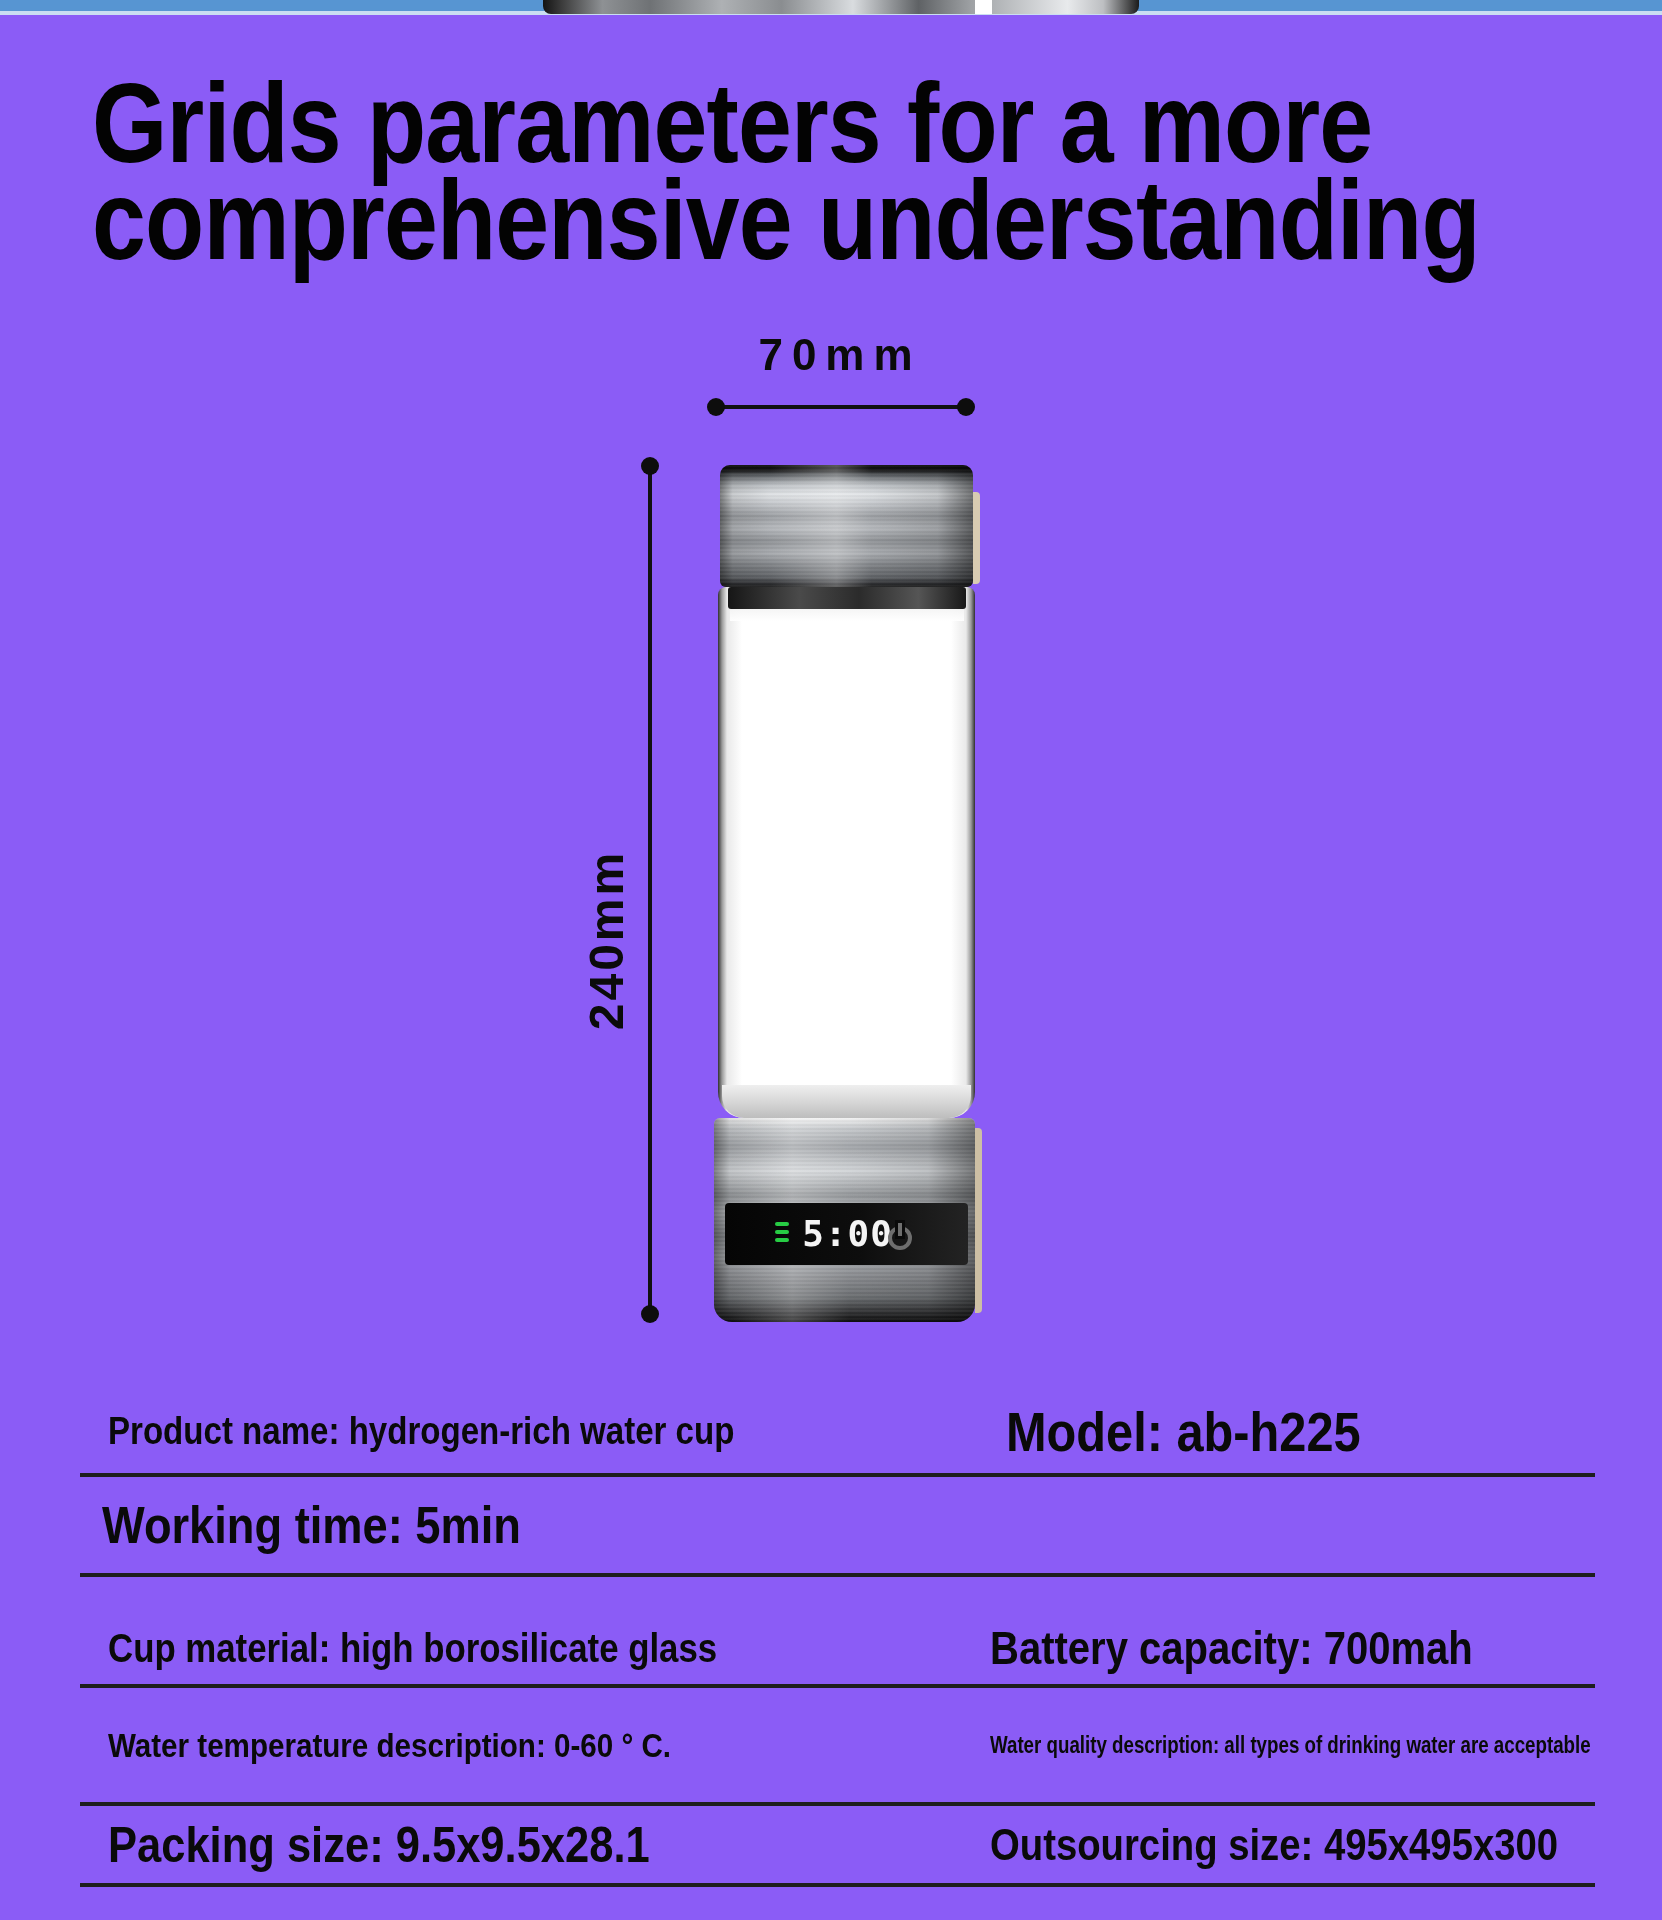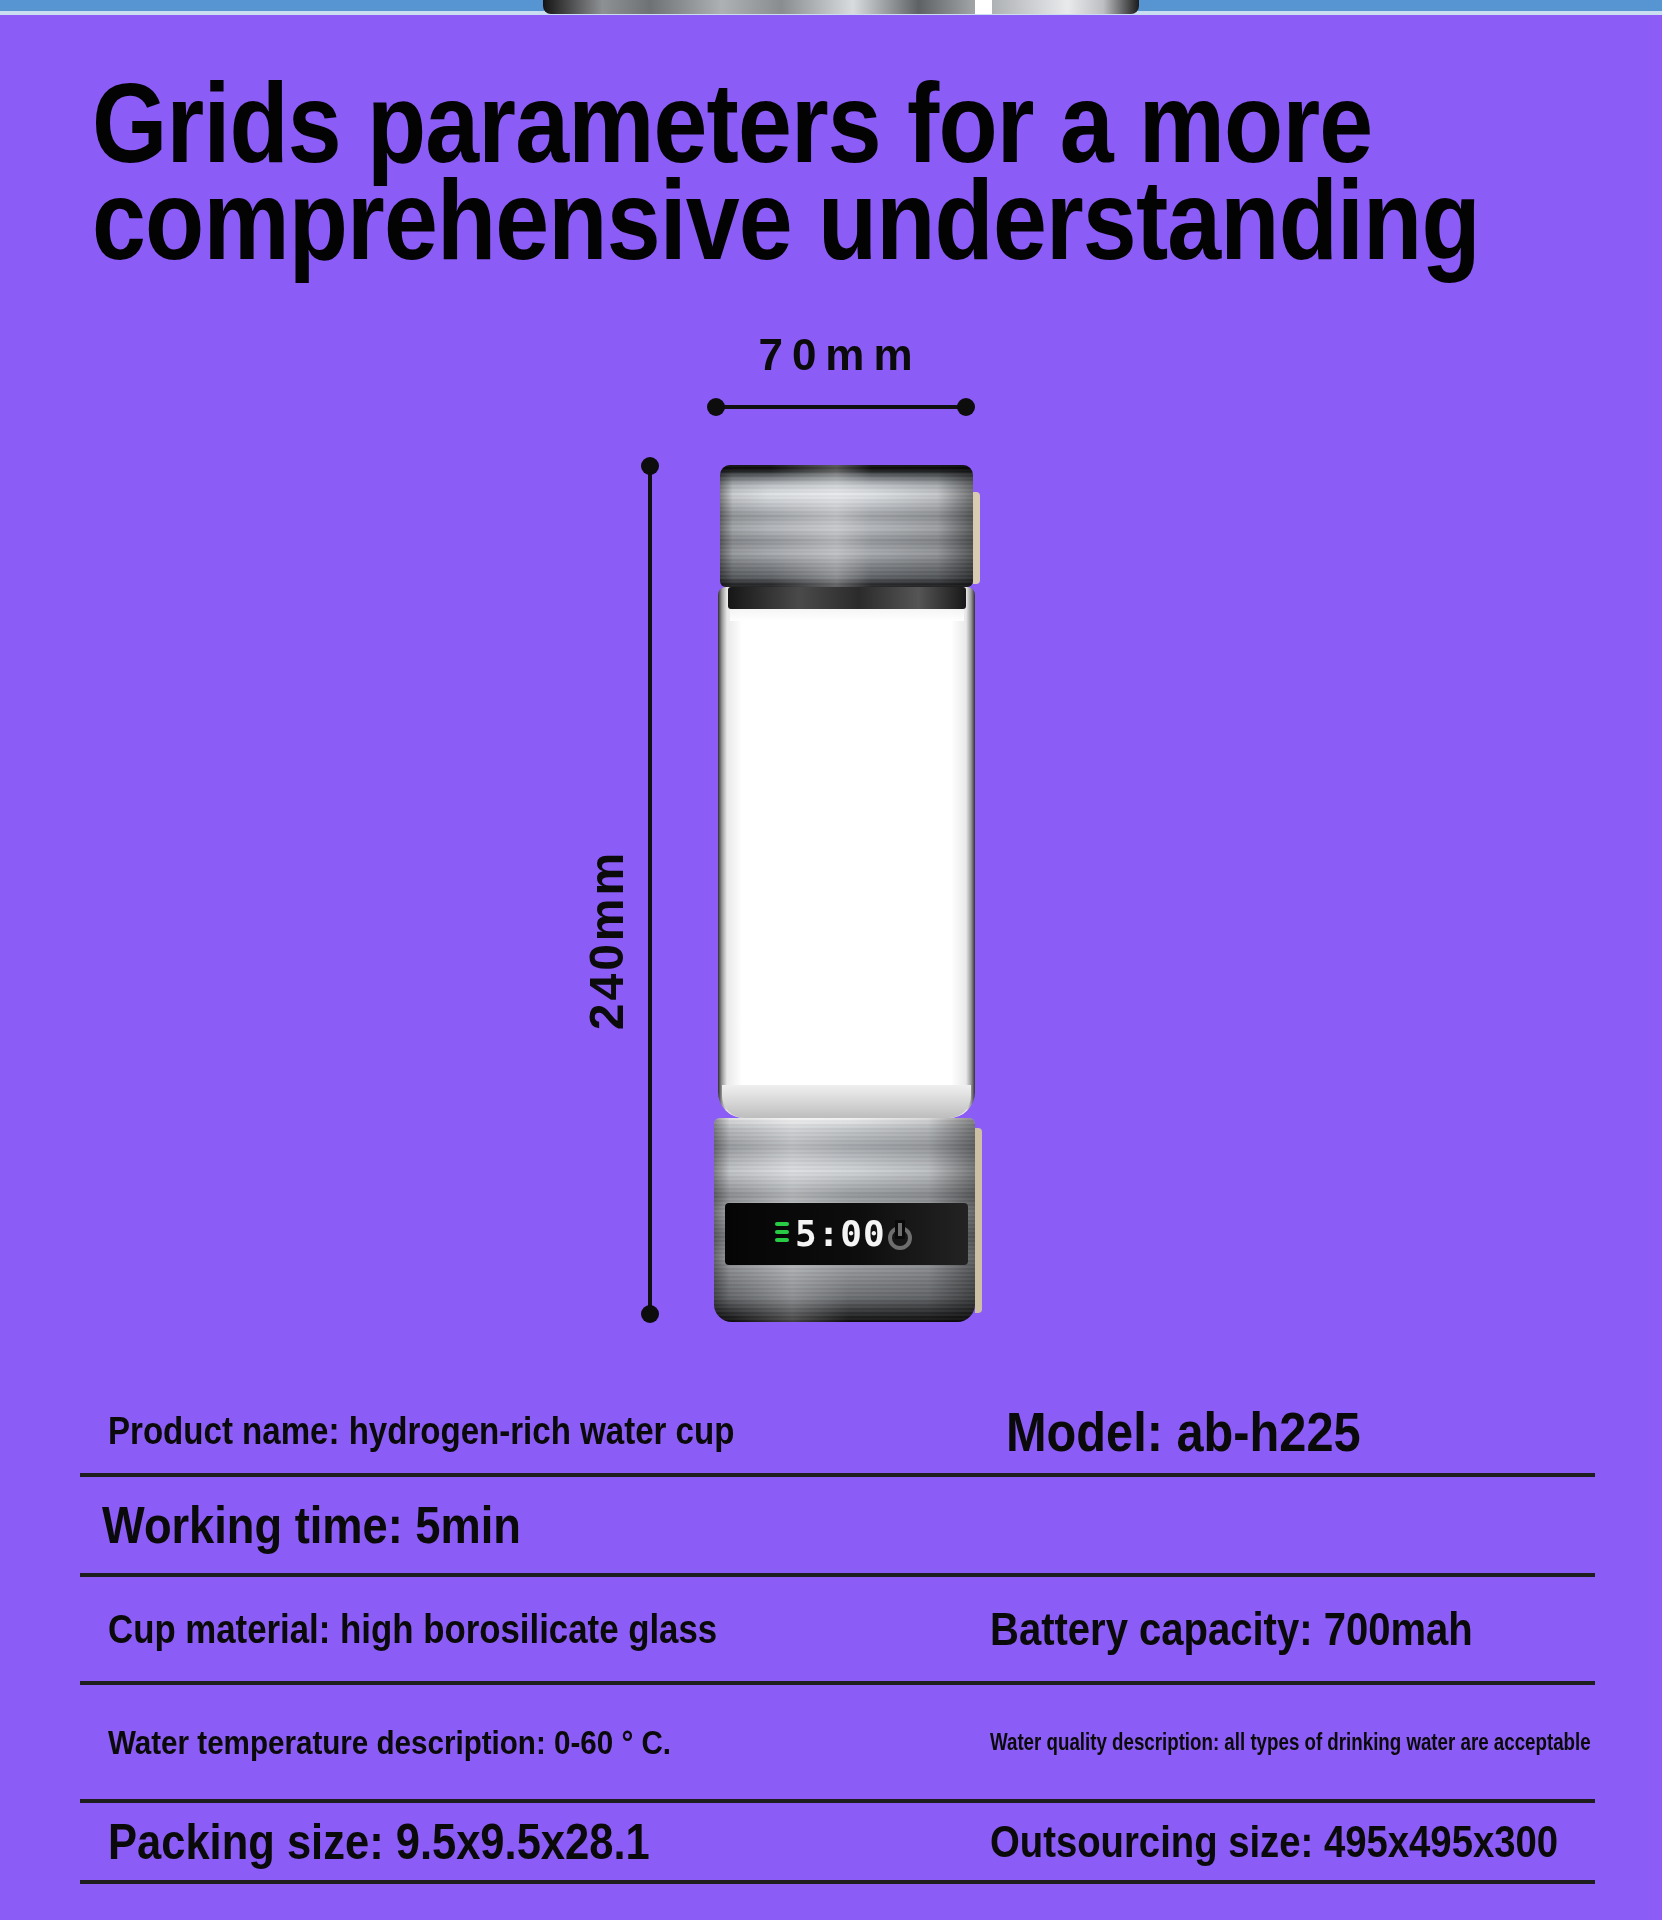--- a/index.html
+++ b/index.html
@@ -58,32 +58,32 @@
   .bottle-base::before{content:"";position:absolute;inset:0;border-radius:inherit;
       background:linear-gradient(90deg,rgba(0,0,0,.42) 0%,rgba(0,0,0,.08) 6%,rgba(255,255,255,.22) 30%,
                  rgba(255,255,255,0) 52%,rgba(0,0,0,.1) 82%,rgba(0,0,0,.45) 100%);}
   .bottle-base::after{content:"";position:absolute;inset:0;border-radius:inherit;opacity:.45;
       background:repeating-linear-gradient(180deg,rgba(255,255,255,.1) 0 2px,rgba(0,0,0,.07) 2px 4px);}
 
   .display-band{position:absolute;left:725px;top:1203px;width:243px;height:62px;border-radius:4px;
       background:linear-gradient(90deg,#050505,#0d0d0d 55%,#232323);}
   .battery-icon{position:absolute;left:50px;top:19px;width:14px;height:24px;}
   .battery-bar{width:14px;height:4px;border-radius:2px;background:#27cc44;margin-bottom:4px;}
-  .display-time{position:absolute;left:70px;top:10px;width:105px;
+  .display-time{position:absolute;left:70px;top:10px;width:105px;text-align:center;
       font-family:"DejaVu Sans Mono",monospace;font-weight:bold;font-size:36px;line-height:42px;
       color:#f4f4f4;letter-spacing:1px;}
   .power-icon{position:absolute;left:163px;top:20px;width:24px;height:24px;}
   .power-circle{position:absolute;left:0;top:3px;width:16px;height:16px;border:4px solid #6e6e6e;border-radius:50%;}
   .power-bar{position:absolute;left:10px;top:0;width:4px;height:13px;background:#6e6e6e;
       box-shadow:0 0 0 3px #0a0a0a;}
 
   
   .spec-table{position:absolute;left:80px;top:1390px;width:1515px;}
   .spec-row{display:flex;align-items:center;border-bottom:4px solid #1e1e1e;box-sizing:border-box;}
-  .row-1{height:87px;gap:16px;} .row-2{height:100px;} .row-3{height:108px;} .row-4{height:118px;} .row-5{height:81px;}
+  .row-1{height:87px;gap:16px;} .row-2{height:100px;} .row-3{height:76px;margin-top:35px;} .row-4{height:118px;} .row-5{height:81px;}
   .cell-left{flex:0 0 888px;padding-left:28px;box-sizing:border-box;}
   .cell-right{flex:1;padding-left:22px;box-sizing:border-box;}
   .ct{display:inline-block;white-space:nowrap;font-weight:bold;color:#0a0a0a;
       transform:scaleX(.87);transform-origin:left center;}
   .fs-r1l{font-size:38px;} .fs-r1r{font-size:56px;}
   .fs-r2l{font-size:52px;} .fs-r2r{font-size:52px;}
   .fs-r3l{font-size:40px;} .fs-r3r{font-size:46px;}
   .fs-r4l{font-size:34px;}
   .wrap-small{display:block;width:800px;font-size:24px;line-height:30px;font-weight:bold;
       transform:scaleX(.78);transform-origin:left center;white-space:normal;}

